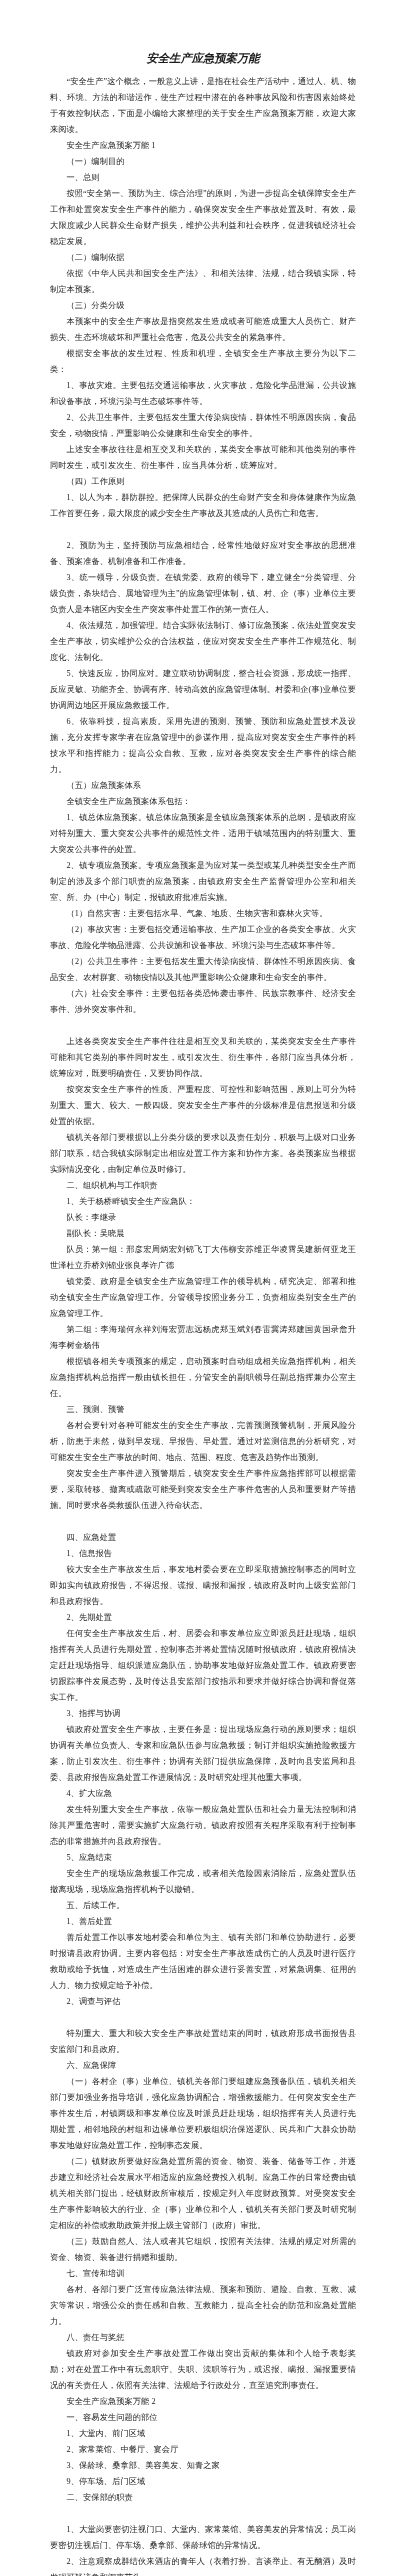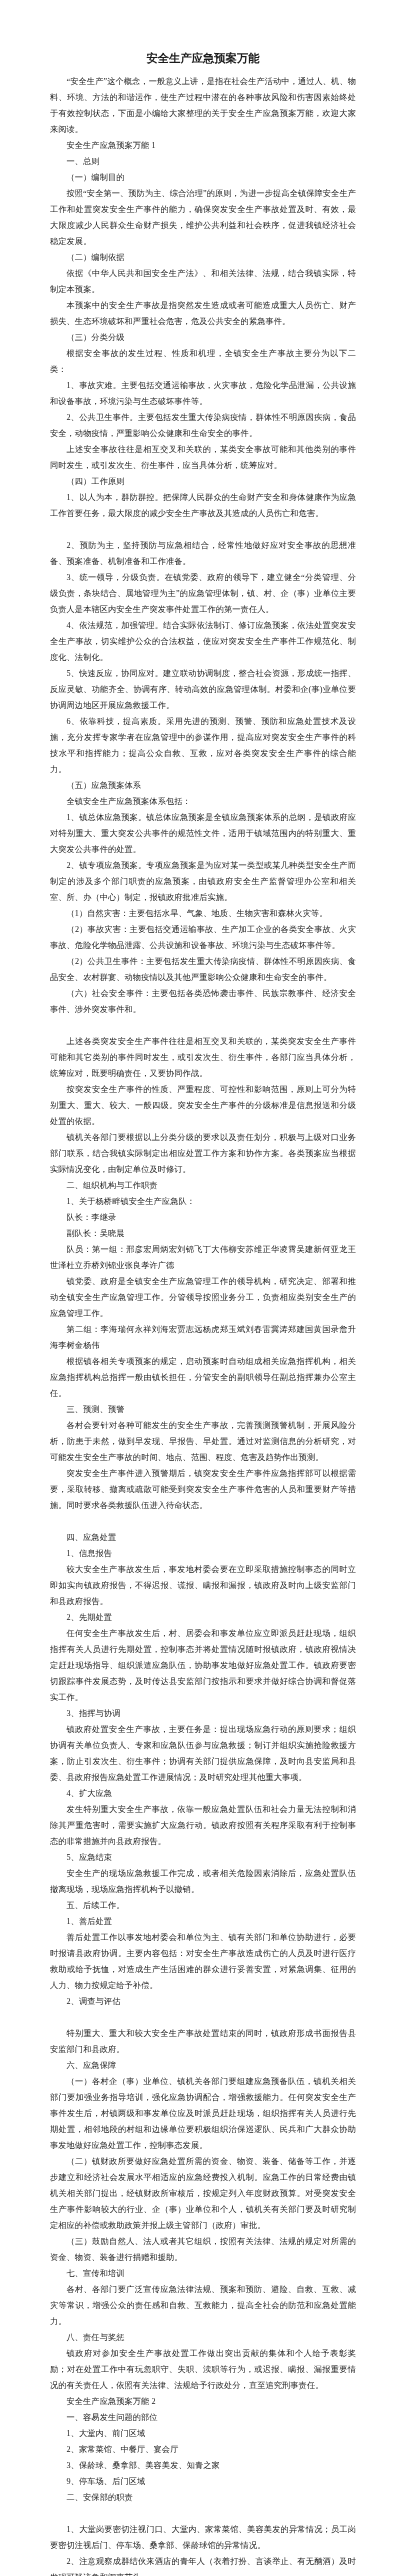--- a/index.html
+++ b/index.html
@@ -21,20 +21,21 @@
     padding: 48px 53px 10.3px 50px;
     background: #ffffff;
   }
   .doc-title {
     font-size: 11.3px;
     line-height: 20.6px;
     font-weight: bold;
     text-align: center;
     margin: 0 0 5.2px 0;
     color: #1c1c1c;
+    font-style: italic;
   }
   .para {
     font-size: 8.2px;
     line-height: 16px;
     margin: 0;
     text-indent: 16.5px;
     text-align: justify;
     letter-spacing: 0.1px;
     word-break: break-all;
   }
@@ -44,27 +45,27 @@
   }
 </style>
 </head>
 <body>
 
 <div class="page">
   <div>
       <p class="doc-title">安全生产应急预案万能</p>
       <p class="para">“安全生产”这个概念，一般意义上讲，是指在社会生产活动中，通过人、机、物料、环境、方法的和谐运作，使生产过程中潜在的各种事故风险和伤害因素始终处于有效控制状态，下面是小编给大家整理的关于安全生产应急预案万能，欢迎大家来阅读。</p>
       <p class="para">安全生产应急预案万能 1</p>
+      <p class="para">（一）编制目的</p>
       <p class="para">一、总则</p>
-      <p class="para">（一）编制目的</p>
       <p class="para">按照“安全第一、预防为主、综合治理”的原则，为进一步提高全镇保障安全生产工作和处置突发安全生产事件的能力，确保突发安全生产事故处置及时、有效，最大限度减少人民群众生命财产损失，维护公共利益和社会秩序，促进我镇经济社会稳定发展。</p>
       <p class="para">（二）编制依据</p>
       <p class="para">依据《中华人民共和国安全生产法》、和相关法律、法规，结合我镇实际，特制定本预案。</p>
+      <p class="para">（三）分类分级</p>
       <p class="para">本预案中的安全生产事故是指突然发生造成或者可能造成重大人员伤亡、财产损失、生态环境破坏和严重社会危害，危及公共安全的紧急事件。</p>
-      <p class="para">（三）分类分级</p>
       <p class="para">根据安全事故的发生过程、性质和机理，全镇安全生产事故主要分为以下二类：</p>
       <p class="para">1、事故灾难。主要包括交通运输事故，火灾事故，危险化学品泄漏，公共设施和设备事故，环境污染与生态破坏事件等。</p>
       <p class="para">2、公共卫生事件。主要包括发生重大传染病疫情，群体性不明原因疾病，食品安全，动物疫情，严重影响公众健康和生命安全的事件。</p>
       <p class="para">上述安全事故往往是相互交叉和关联的，某类安全事故可能和其他类别的事件同时发生，或引发次生、衍生事件，应当具体分析，统筹应对。</p>
       <p class="para">（四）工作原则</p>
       <p class="para">1、以人为本，群防群控。把保障人民群众的生命财产安全和身体健康作为应急工作首要任务，最大限度的减少安全生产事故及其造成的人员伤亡和危害。</p>
       <p class="para-gap"></p>
       <p class="para">2、预防为主，坚持预防与应急相结合，经常性地做好应对安全事故的思想准备、预案准备、机制准备和工作准备。</p>
       <p class="para">3、统一领导，分级负责。在镇党委、政府的领导下，建立健全“分类管理、分级负责，条块结合、属地管理为主”的应急管理体制，镇、村、企（事）业单位主要负责人是本辖区内安全生产突发事件处置工作的第一责任人。</p>
       <p class="para">4、依法规范，加强管理。结合实际依法制订、修订应急预案，依法处置突发安全生产事故，切实维护公众的合法权益，使应对突发安全生产事件工作规范化、制度化、法制化。</p>

